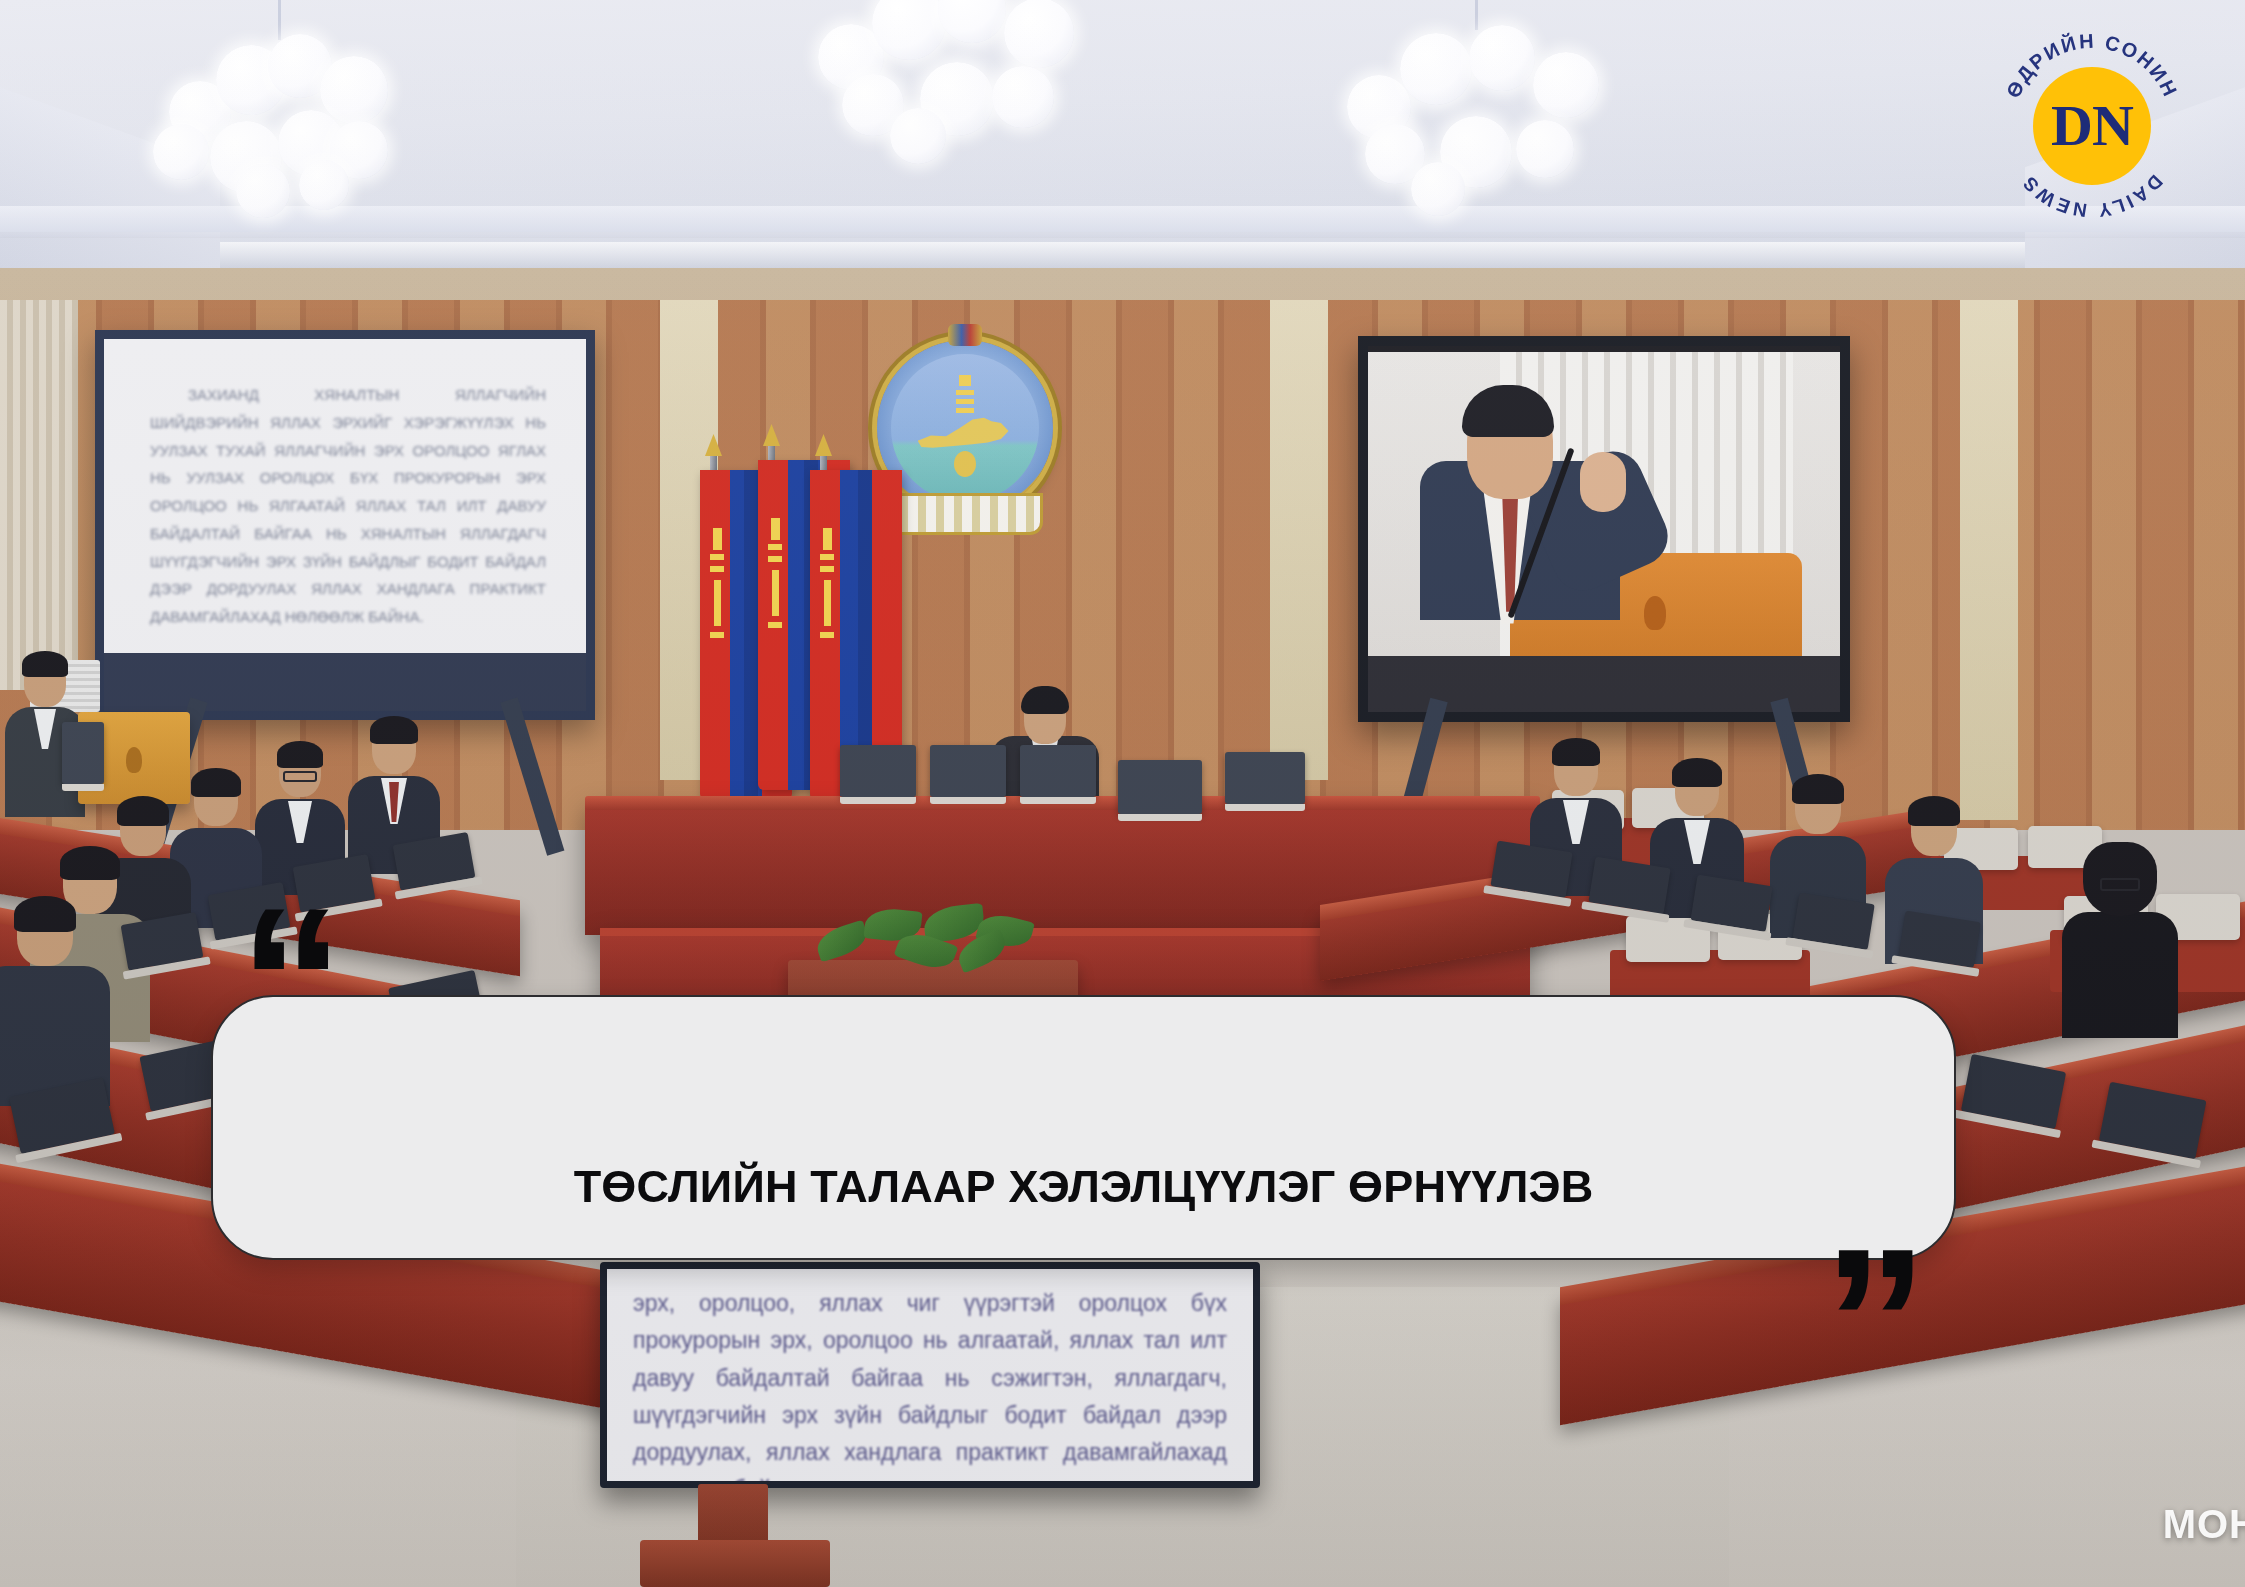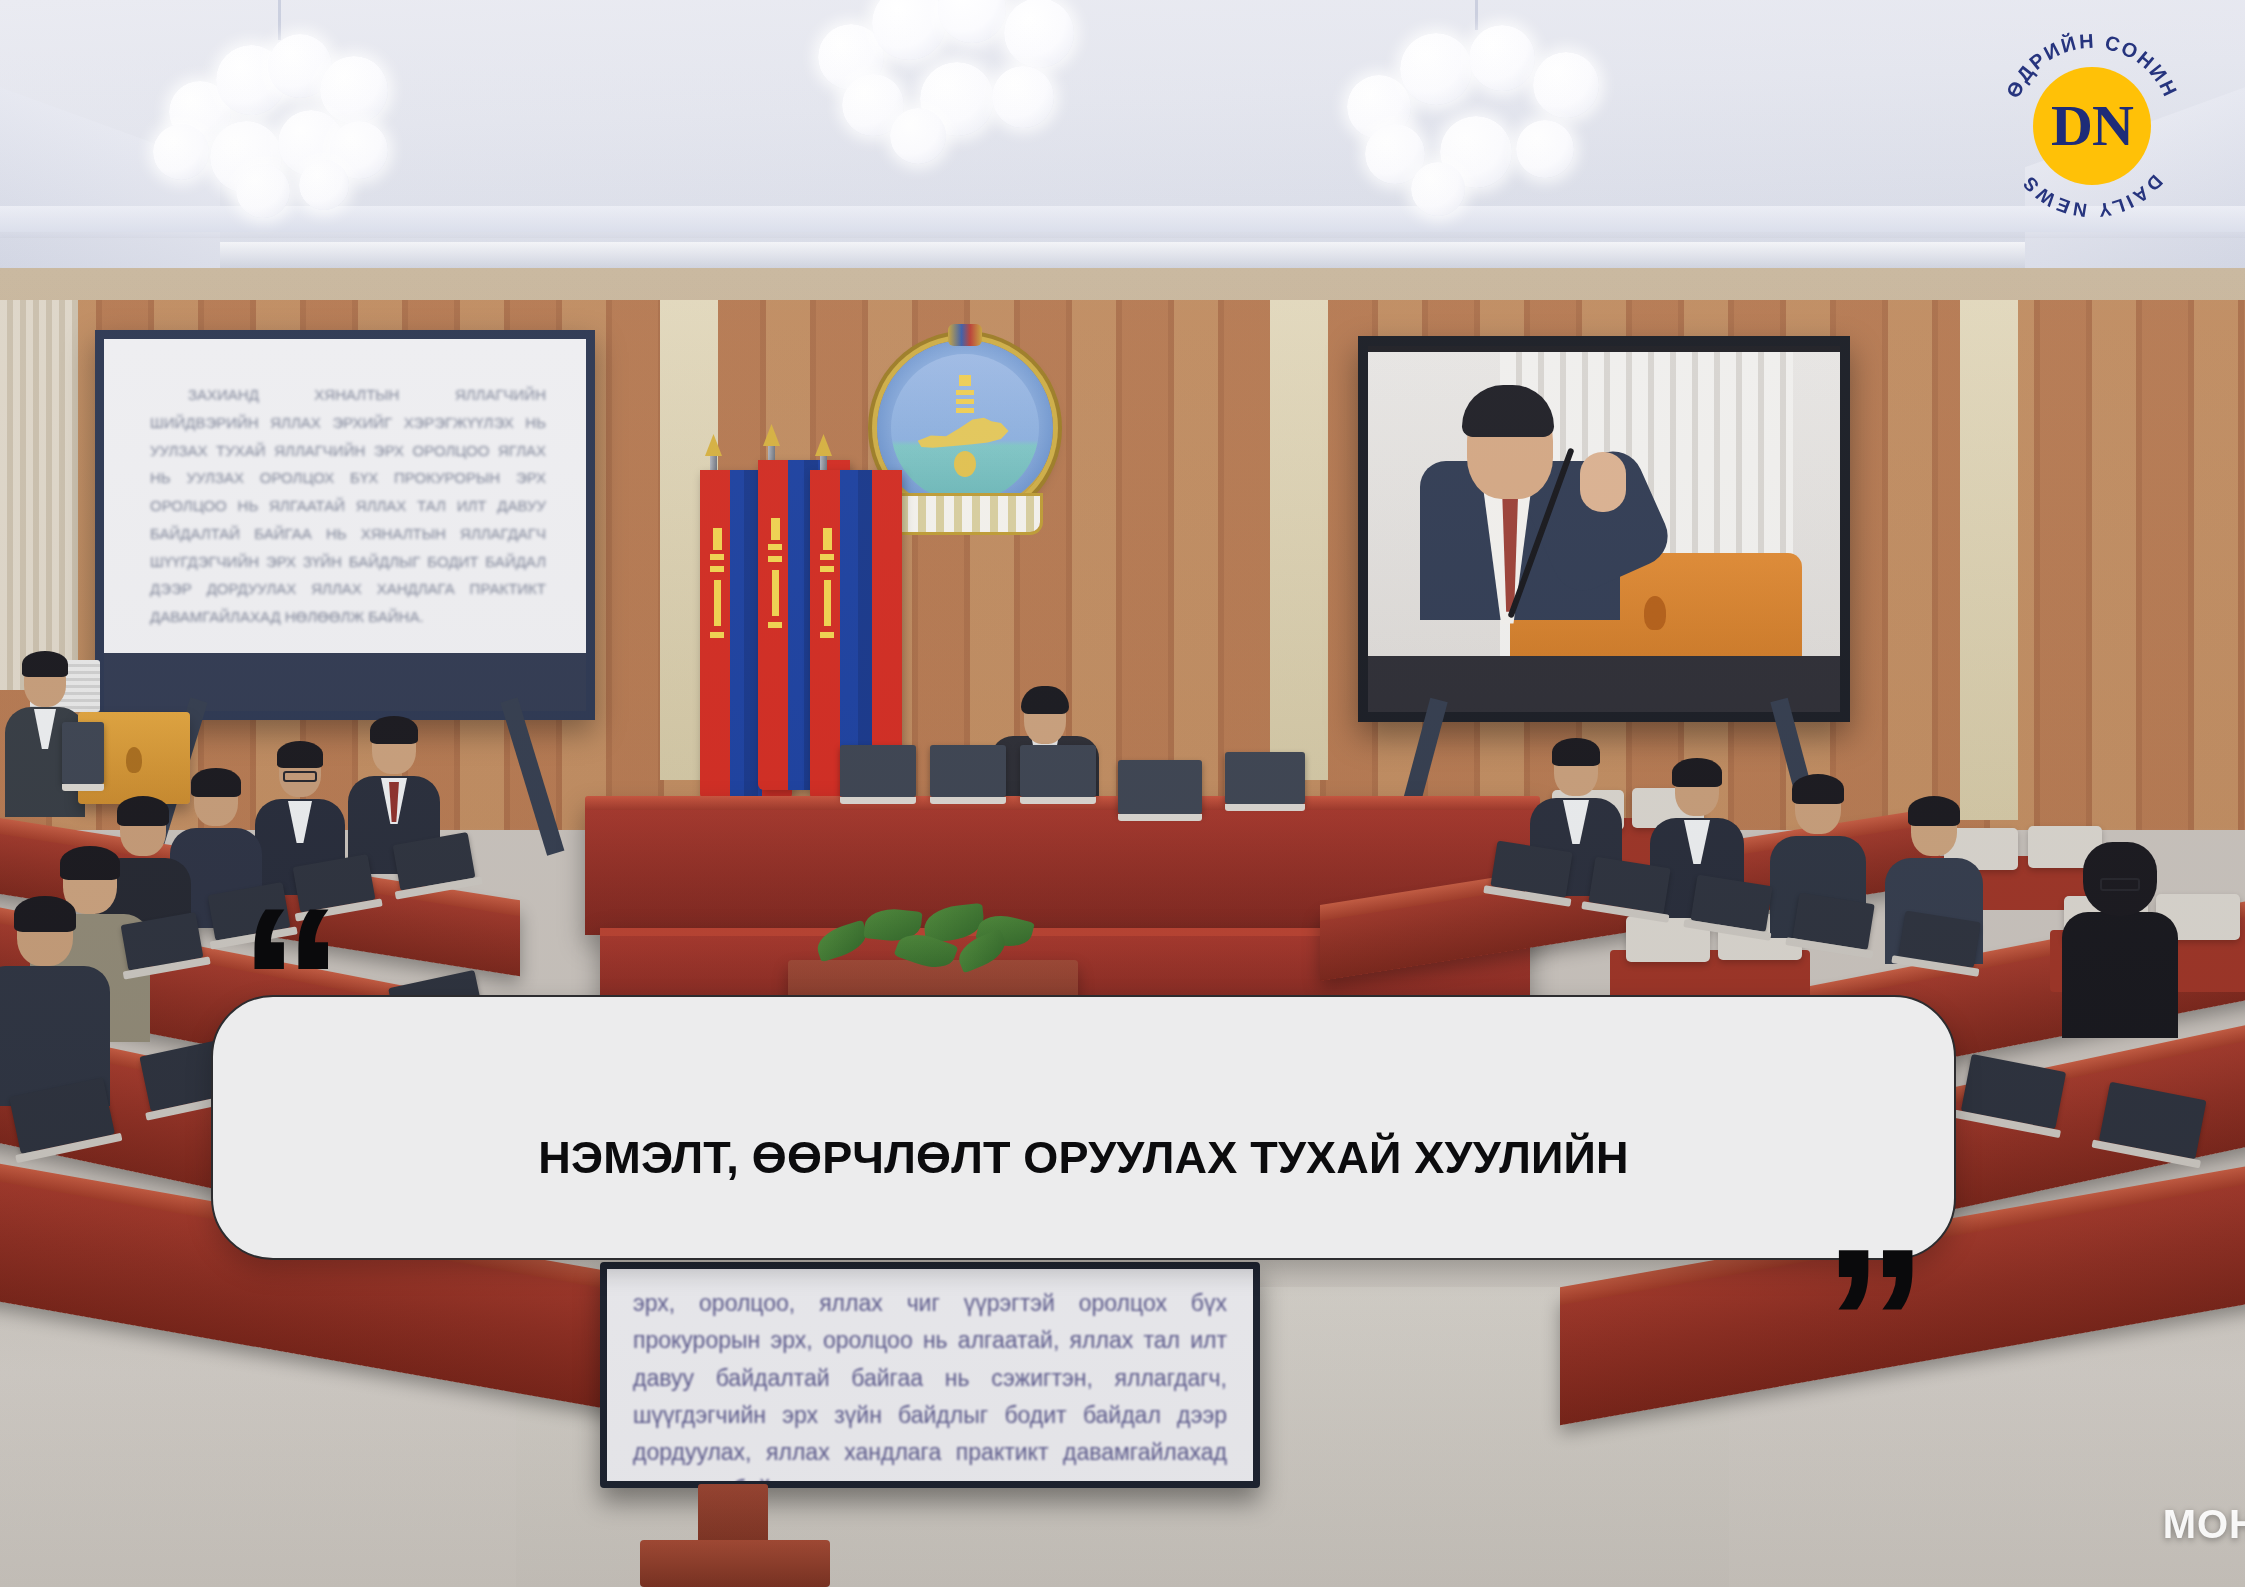--- a/index.html
+++ b/index.html
@@ -659,19 +659,20 @@
     <div class="disc">
       <b>DN</b>
     </div>
   </div>
 
   <div class="caption-wrap">
     <span class="quote-open">“</span>
     <div class="caption-card">
       <p class="caption-text">
         <br>
-        <span>НЭМЭЛТ, ӨӨРЧЛӨЛТ ОРУУЛАХ ТУХАЙ ХУУЛИЙН</span><br>
+        <br>
+        <span>ТӨСЛИЙН ТАЛААР ХЭЛЭЛЦҮҮЛЭГ ӨРНҮҮЛЭВ</span>
       </p>
     </div>
     <span class="quote-close">”</span>
   </div>
 
 </div>
 
 </body></html>

